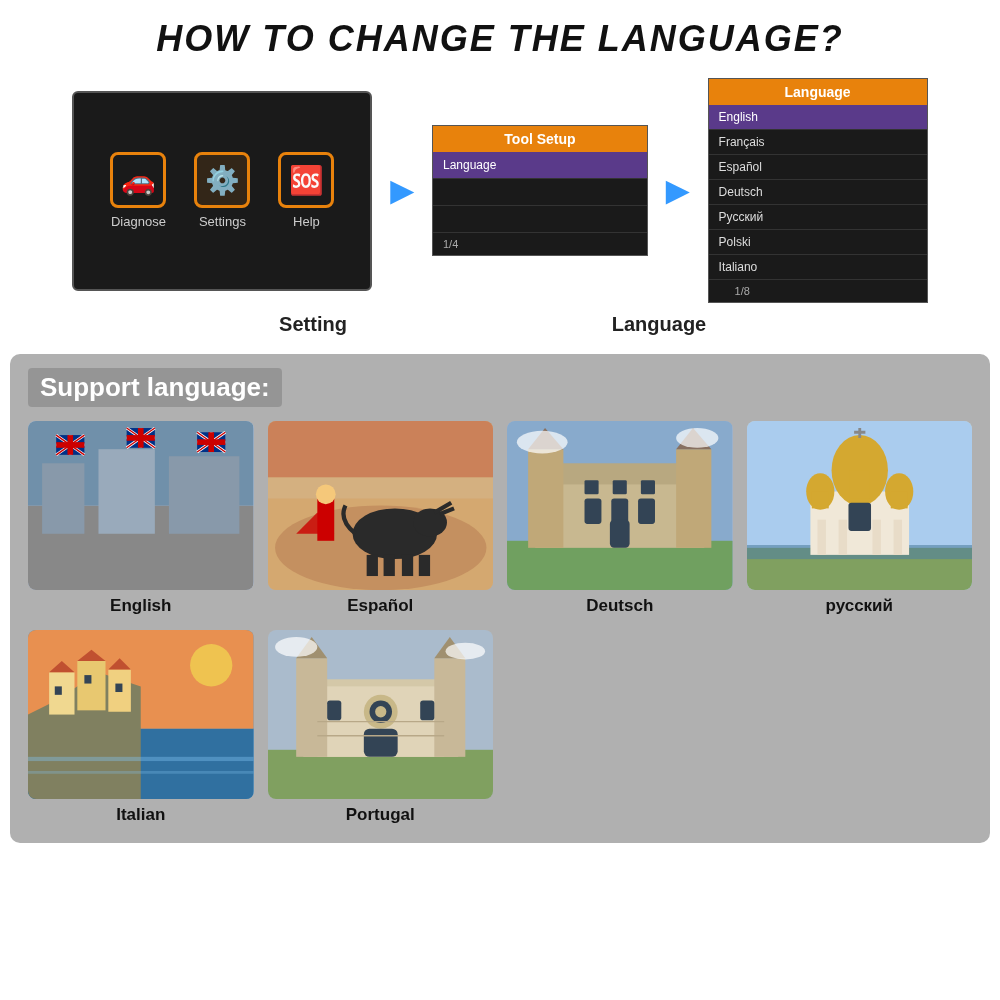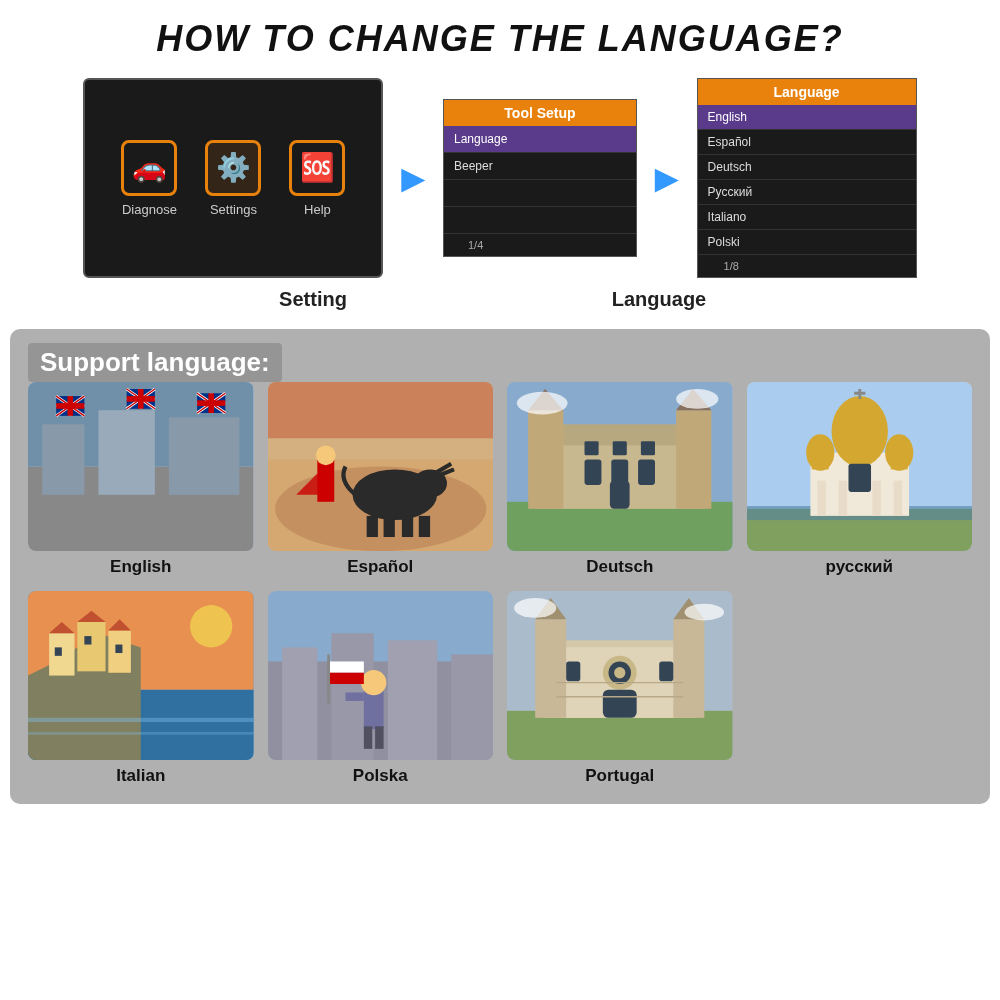--- a/index.html
+++ b/index.html
@@ -77,21 +77,21 @@
 
     .icon-label {
       color: #ccc;
       font-size: 13px;
     }
 
     
     .tool-setup-panel {
       background: #1a1a1a;
       border: 1px solid #555;
-      width: 194px;
+      width: 216px;
       flex-shrink: 0;
     }
 
     .panel-header-orange {
       background: #e8820c;
       color: #fff;
       text-align: center;
       font-size: 14px;
       font-weight: bold;
       padding: 5px 8px;
@@ -103,21 +103,21 @@
       color: #ddd;
       border-bottom: 1px solid #333;
     }
 
     .panel-row.highlighted {
       background: #5a3a8a;
       color: #fff;
     }
 
     .panel-footer {
-      padding: 5px 24px;
+      padding: 5px 10px;
       font-size: 11px;
       color: #aaa;
     }
 
     
     .language-panel {
       background: #1a1a1a;
       border: 1px solid #555;
       width: 220px;
       flex-shrink: 0;
@@ -187,20 +187,21 @@
     }
 
     .support-title {
       font-size: 26px;
       font-weight: bold;
       color: #fff;
       background: rgba(0,0,0,0.15);
       display: inline-block;
       padding: 4px 12px;
       border-radius: 4px;
+      margin-bottom: 14px;
     }
 
     .lang-grid {
       display: grid;
       grid-template-columns: repeat(4, 1fr);
       gap: 14px;
     }
 
     .lang-card {
       display: flex;
@@ -264,36 +265,36 @@
           <span class="icon-label">Help</span>
         </div>
       </div>
     </div>
 
     <div class="arrow-right">►</div>
 
     <div class="tool-setup-panel">
       <div class="panel-header-orange">Tool Setup</div>
       <div class="panel-row highlighted">Language</div>
-      <div class="panel-row">Beeper</div>
       <div class="panel-row">&nbsp;</div>
       <div class="panel-row">&nbsp;</div>
       <div class="panel-footer">1/4</div>
     </div>
 
     <div class="arrow-right">►</div>
 
     <div class="language-panel">
       <div class="panel-header-orange">Language</div>
       <div class="lang-row highlighted">English</div>
+      <div class="lang-row">Français</div>
       <div class="lang-row">Español</div>
       <div class="lang-row">Deutsch</div>
       <div class="lang-row">Русский</div>
+      <div class="lang-row">Polski</div>
       <div class="lang-row">Italiano</div>
-      <div class="lang-row">Polski</div>
       <div class="lang-footer">1/8</div>
     </div>
 
   </div>
 
   <div class="steps-labels-row">
     <div class="step-label step-label-wide">Setting</div>
     <div class="arrow-spacer"></div>
     <div class="step-label step-label-mid">Language</div>
     <div class="arrow-spacer"></div>
@@ -476,49 +477,20 @@
 
           <rect x="0" y="90" width="160" height="3" fill="#80c0f0" opacity="0.4"></rect>
           <rect x="0" y="100" width="160" height="2" fill="#80c0f0" opacity="0.3"></rect>
 
           <circle cx="130" cy="25" r="15" fill="#f0d050" opacity="0.8"></circle>
         </svg>
       </div>
       <span class="lang-name">Italian</span>
     </div>
 
-    <div class="lang-card">
-      <div class="lang-img-box img-pl">
-        <svg viewBox="0 0 160 120" xmlns="http://www.w3.org/2000/svg">
-
-          <rect width="160" height="120" fill="#88aacc"></rect>
-
-          <rect x="0" y="50" width="160" height="70" fill="#9090a0"></rect>
-          <rect x="10" y="40" width="25" height="80" fill="#a0a0b0"></rect>
-          <rect x="45" y="30" width="30" height="90" fill="#9898a8"></rect>
-          <rect x="85" y="35" width="35" height="85" fill="#a0a0b0"></rect>
-          <rect x="130" y="45" width="30" height="75" fill="#9898a8"></rect>
-
-          <rect x="68" y="70" width="14" height="28" fill="#7070a0"></rect>
-
-          <ellipse cx="75" cy="65" rx="9" ry="9" fill="#f5c87a"></ellipse>
-
-          <rect x="55" y="72" width="13" height="6" fill="#7070a0"></rect>
-
-          <rect x="43" y="50" width="25" height="8" fill="white"></rect>
-          <rect x="43" y="58" width="25" height="8" fill="#CC0000"></rect>
-
-          <line x1="43" y1="45" x2="43" y2="80" stroke="#888" stroke-width="2"></line>
-
-          <rect x="68" y="96" width="6" height="16" fill="#505060"></rect>
-          <rect x="76" y="96" width="6" height="16" fill="#505060"></rect>
-        </svg>
-      </div>
-      <span class="lang-name">Polska</span>
-    </div>
 
     <div class="lang-card">
       <div class="lang-img-box img-pt">
         <svg viewBox="0 0 160 120" xmlns="http://www.w3.org/2000/svg">
 
           <rect width="160" height="120" fill="#aabbcc"></rect>
 
           <rect x="0" y="85" width="160" height="35" fill="#80a060"></rect>
 
           <rect x="25" y="35" width="110" height="55" fill="#d4c8a8"></rect>

